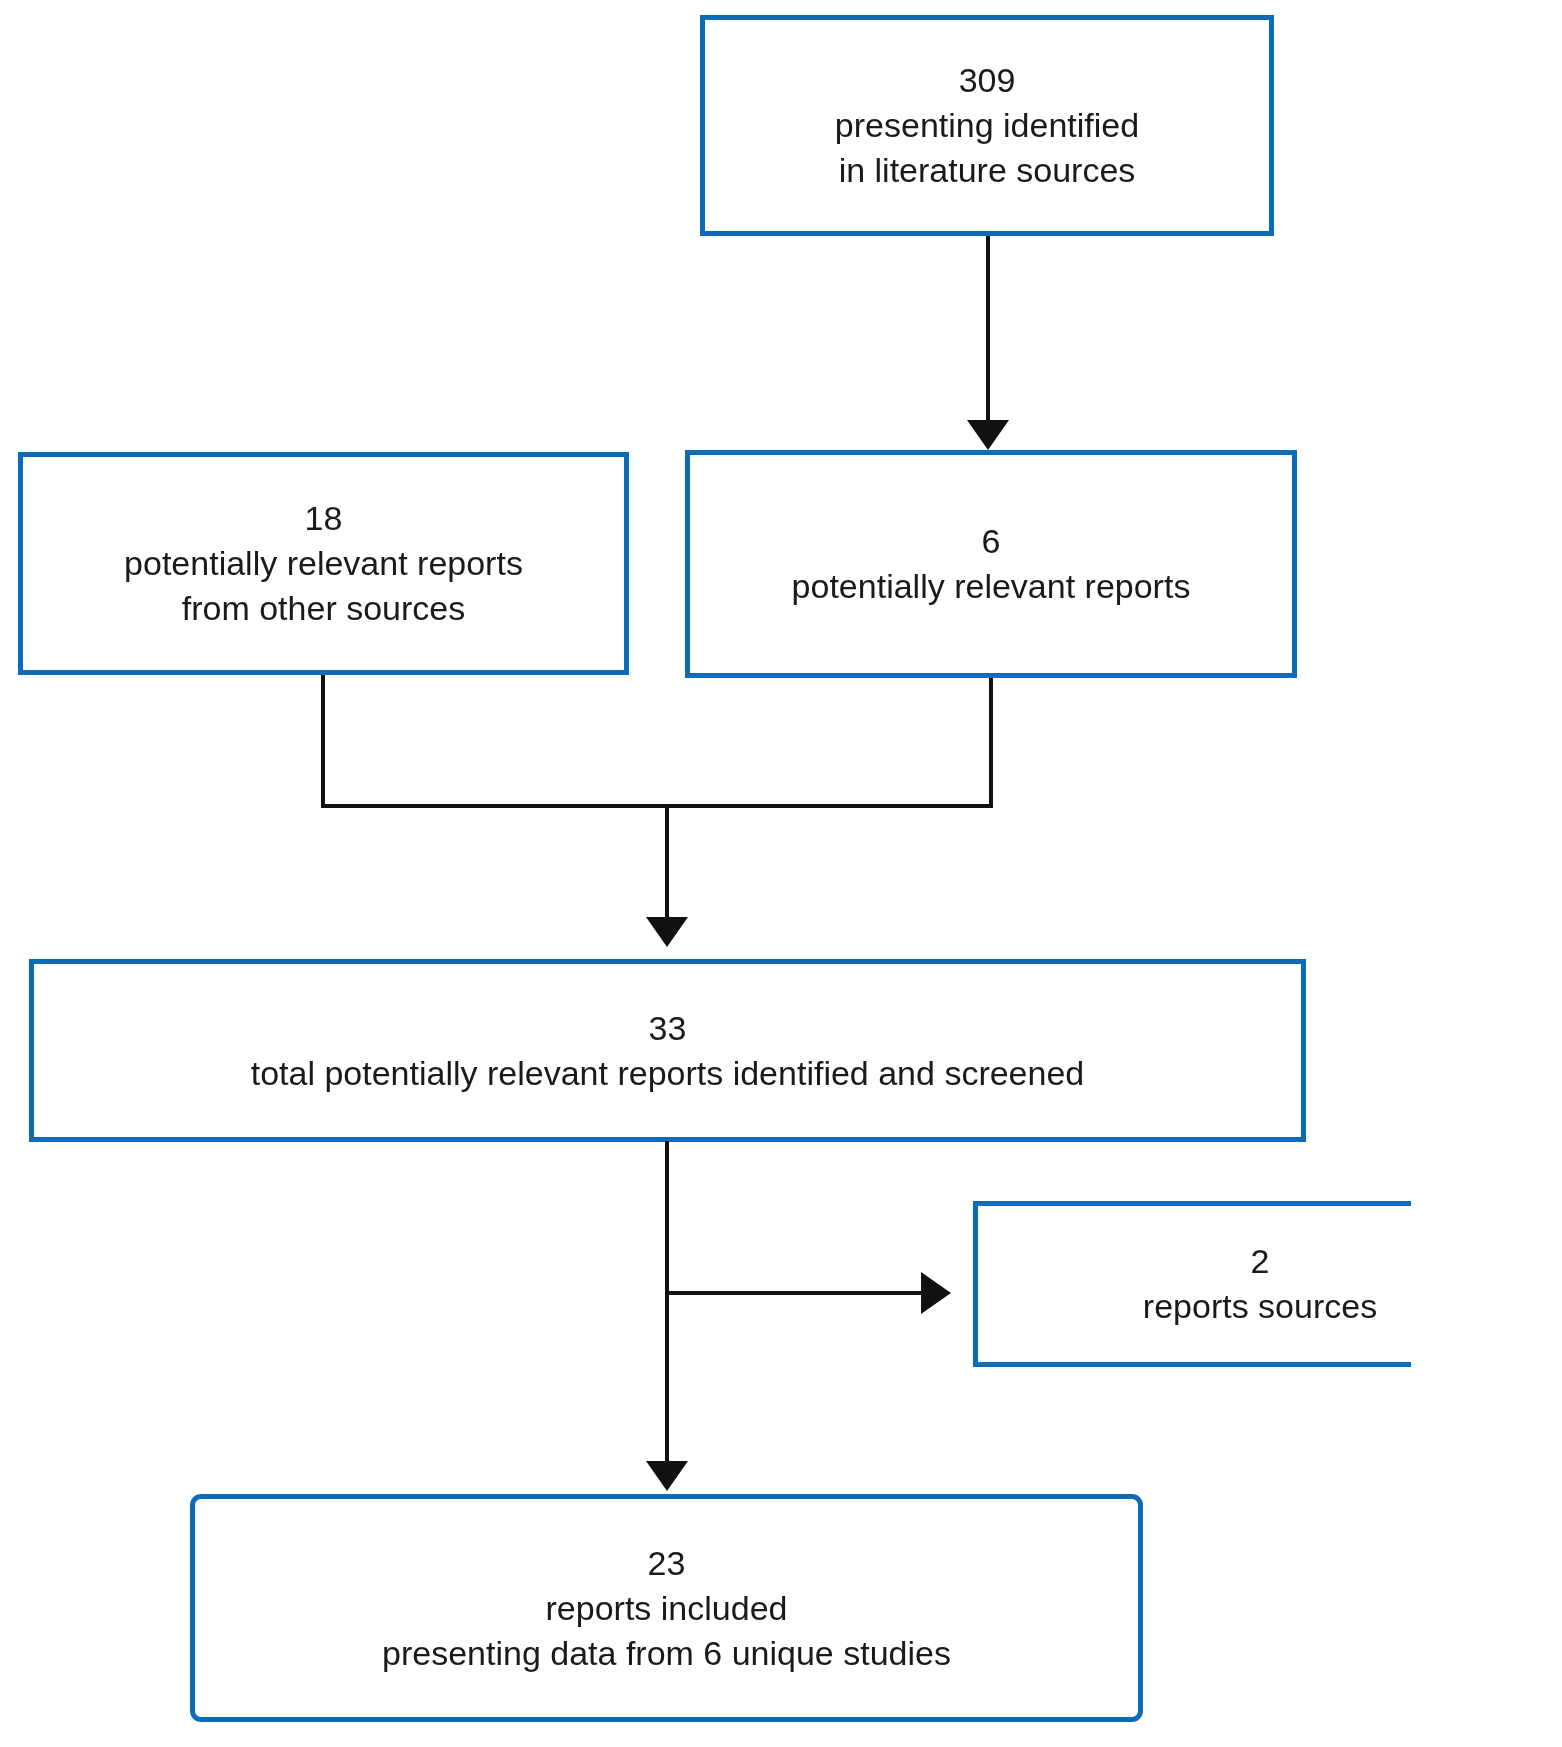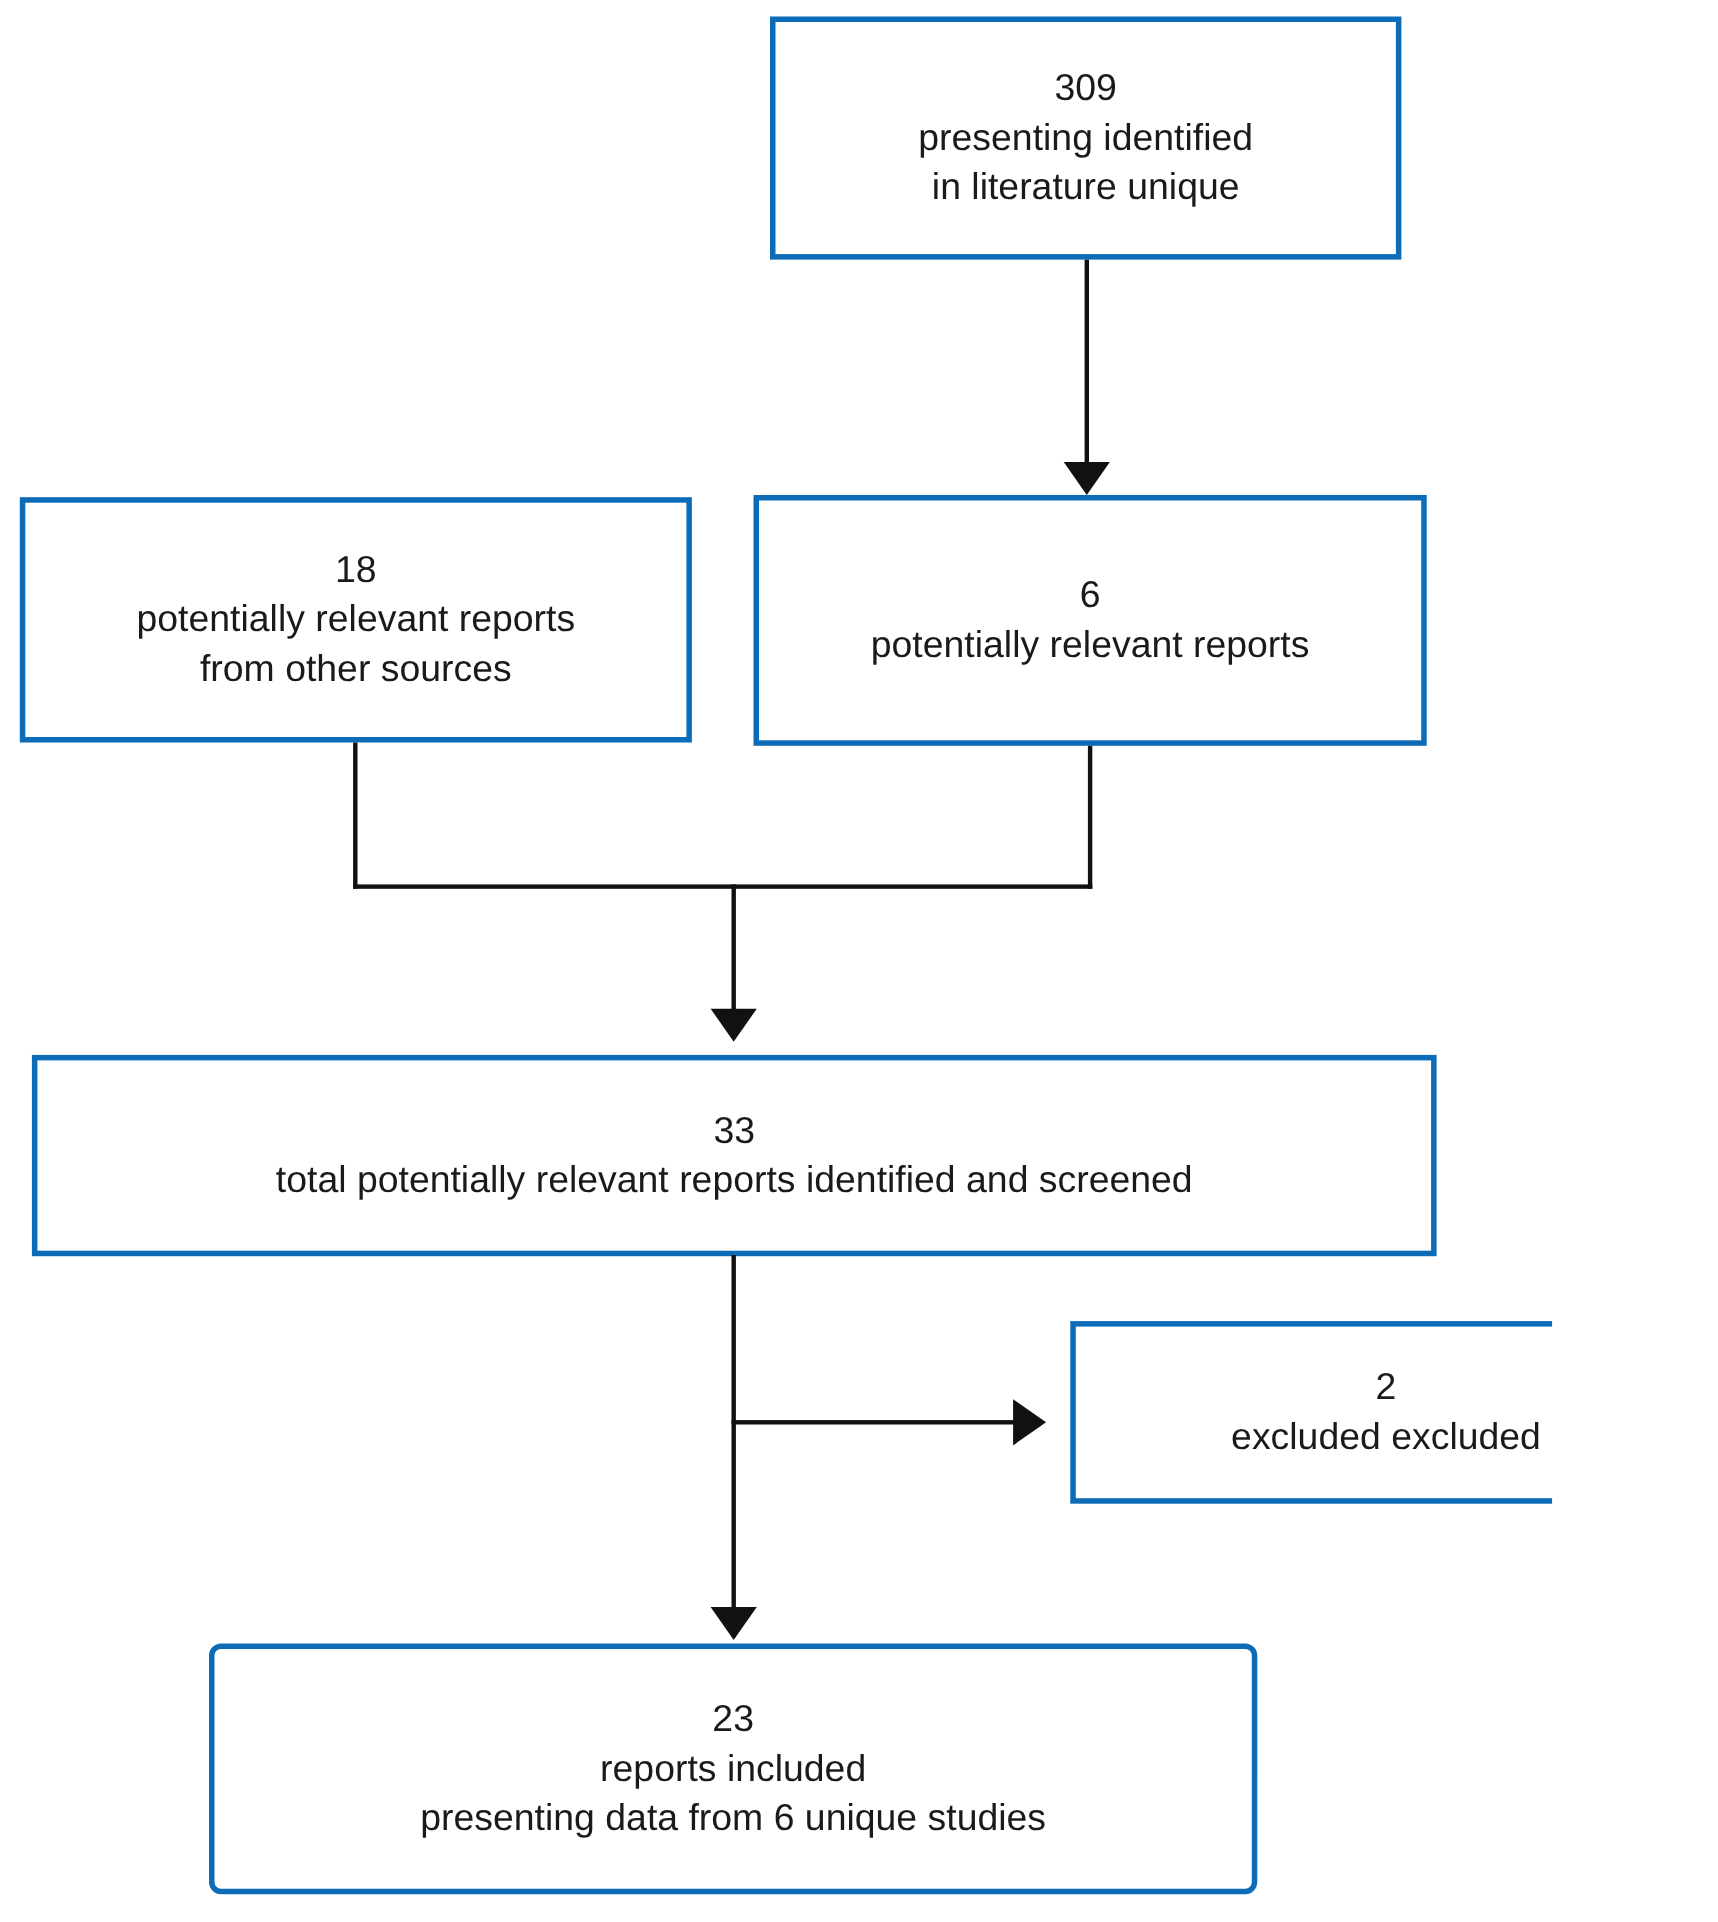--- a/index.html
+++ b/index.html
@@ -63,42 +63,42 @@
   #node-included           { left: 190px; top: 1494px; width: 953px;  height: 228px; border-radius: 11px; }
 </style>
 </head>
 <body>
 
 <div class="canvas">
 
   <div class="node" id="node-citations">
     <div>309</div>
     <div>presenting identified</div>
-    <div>in literature unique</div>
+    <div>in literature sources</div>
   </div>
 
   <div class="node" id="node-other-sources">
     <div>18</div>
     <div>potentially relevant reports</div>
     <div>from other sources</div>
   </div>
 
   <div class="node" id="node-identified-screened">
     <div>6</div>
     <div>potentially relevant reports</div>
   </div>
 
   <div class="node" id="node-total-screened">
     <div>33</div>
     <div>total potentially relevant reports identified and screened</div>
   </div>
 
   <div class="node" id="node-excluded">
     <div>2</div>
-    <div>excluded excluded</div>
+    <div>reports sources</div>
   </div>
 
   <div class="node" id="node-included">
     <div>23</div>
     <div>reports included</div>
     <div>presenting data from 6 unique studies</div>
   </div>
 
   <div class="vline" style="left:986px; top:236px; height:186px;"></div>
   <div class="arrow-down" style="left:967px; top:420px;"></div>

